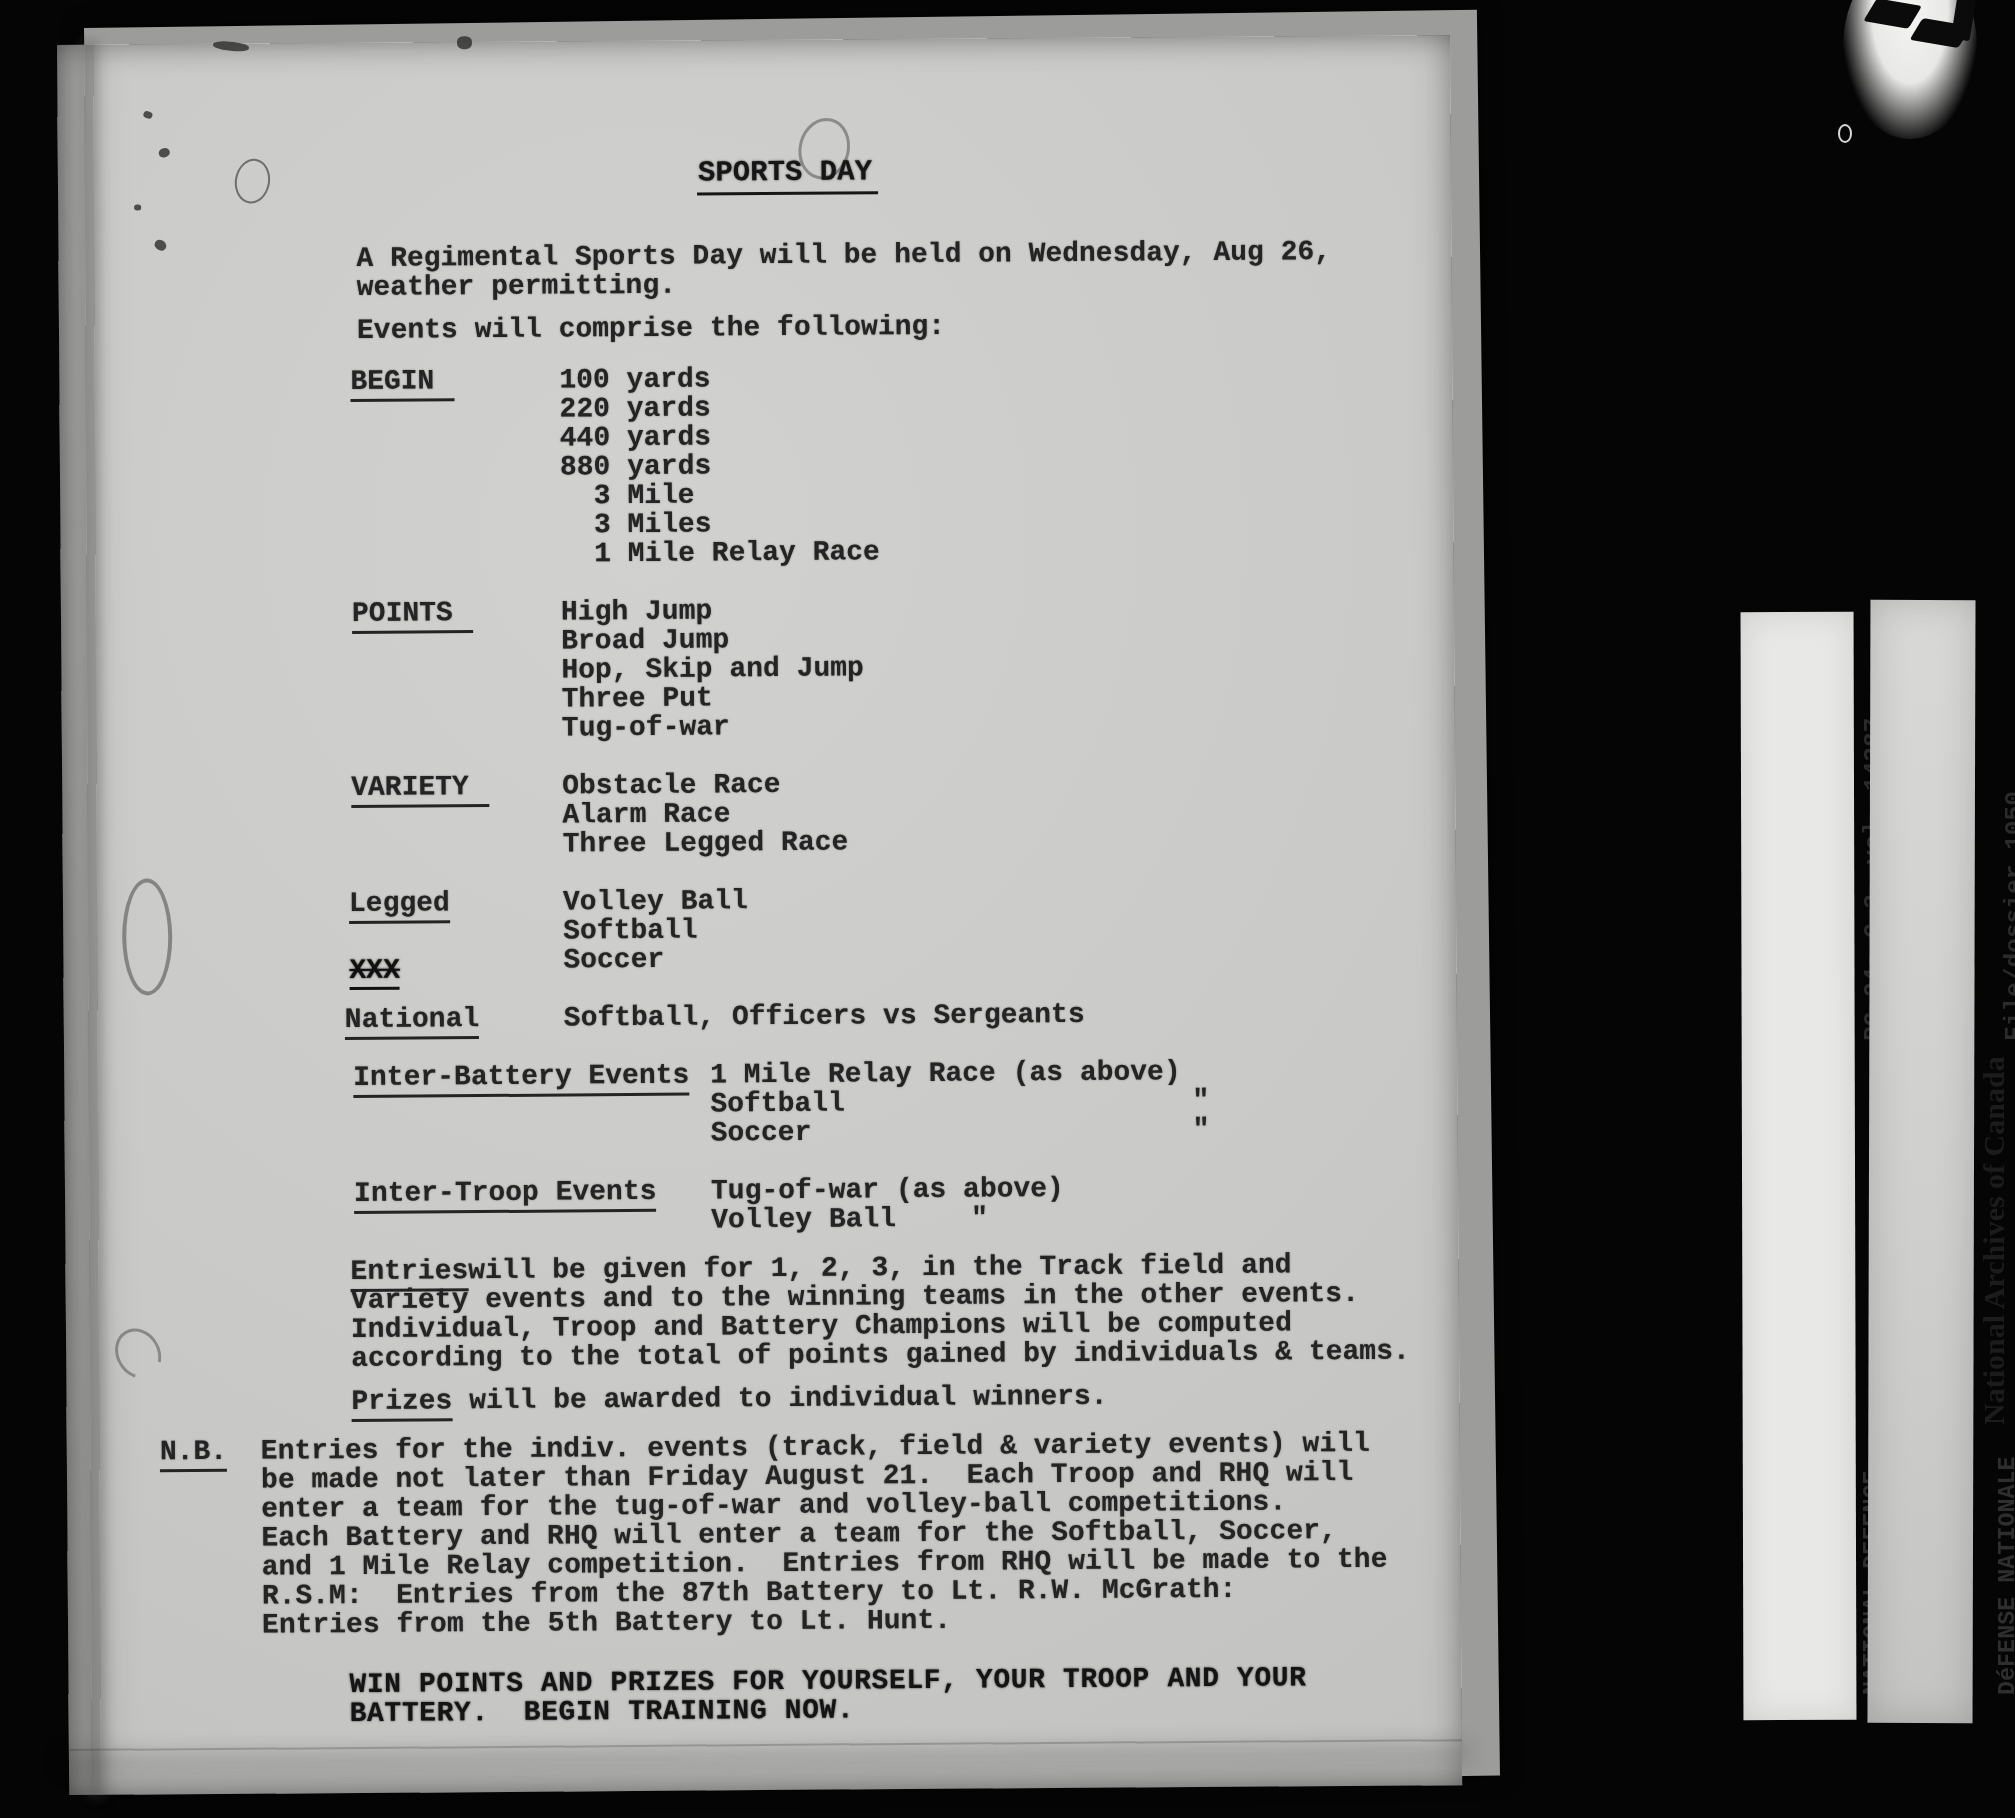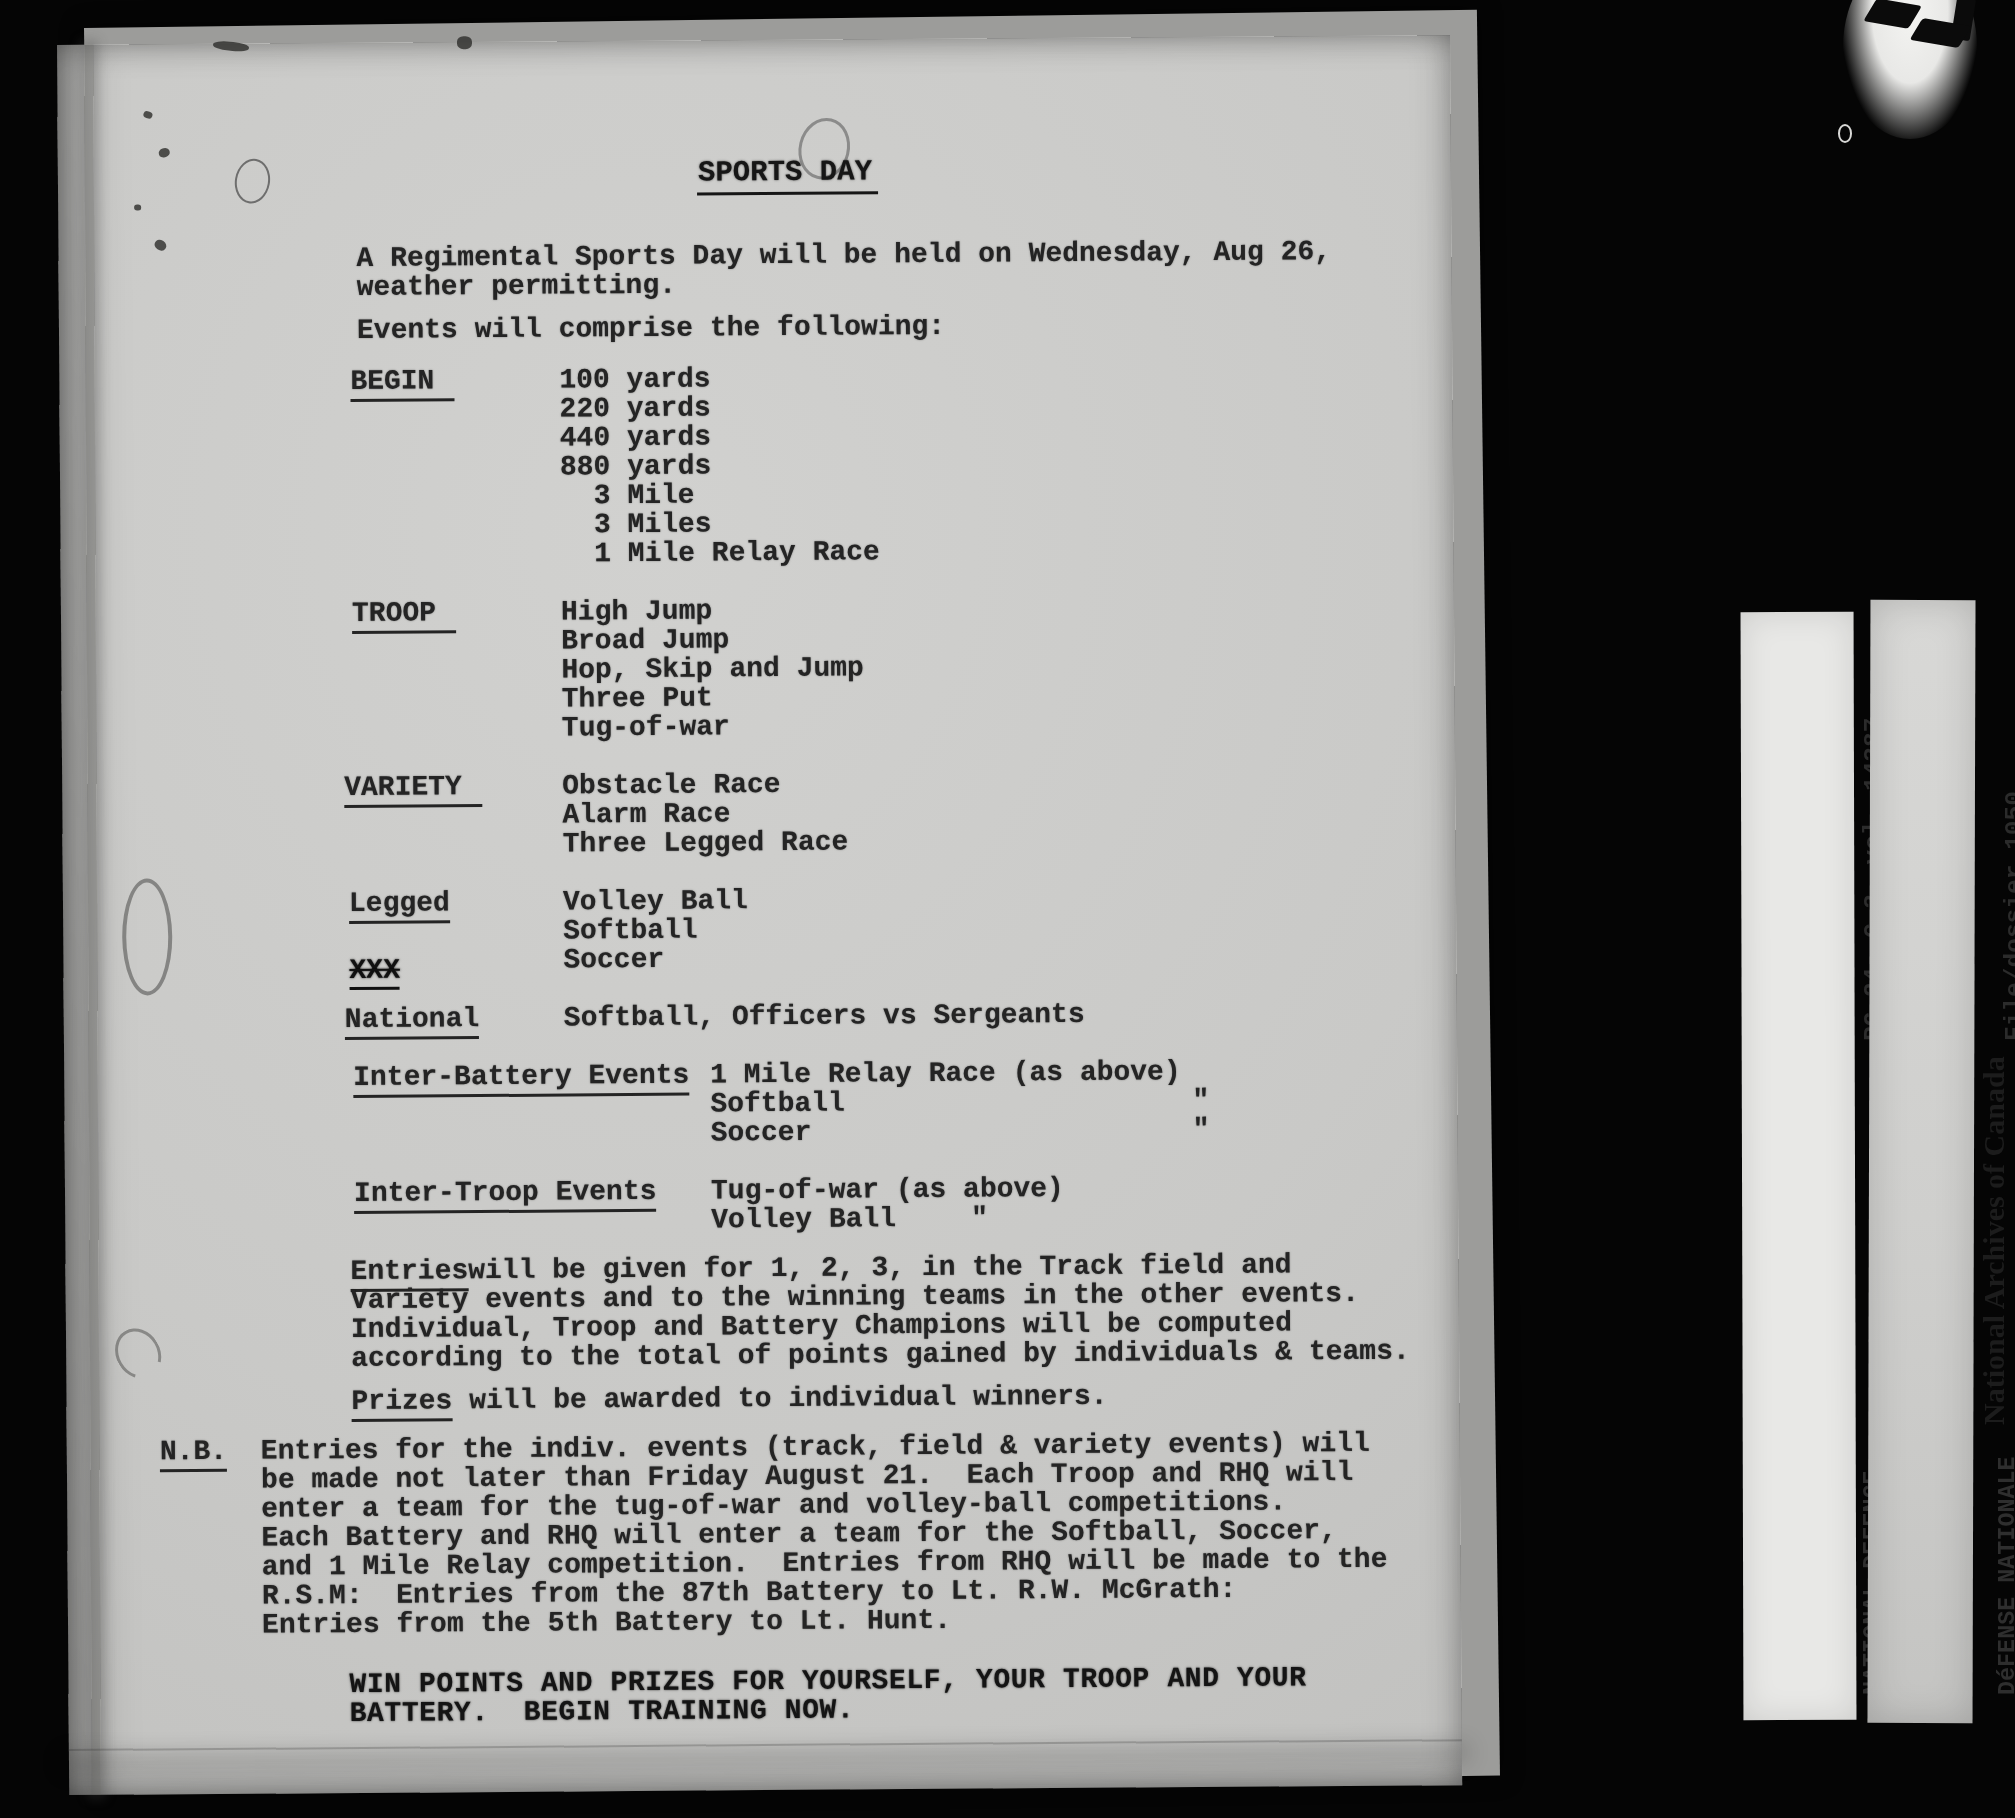--- a/index.html
+++ b/index.html
@@ -83,28 +83,28 @@
 
     <span class="t" style="left:291px;top:324px"><span class="u-wide">BEGIN</span></span>
     <span class="t" style="left:500px;top:324px">100 yards</span>
     <span class="t" style="left:500px;top:353px">220 yards</span>
     <span class="t" style="left:500px;top:382px">440 yards</span>
     <span class="t" style="left:500px;top:411px">880 yards</span>
     <span class="t" style="left:500px;top:440px">  3 Mile</span>
     <span class="t" style="left:500px;top:469px">  3 Miles</span>
     <span class="t" style="left:500px;top:498px">  1 Mile Relay Race</span>
 
-    <span class="t" style="left:291px;top:556px"><span class="u-wide">TROOP</span></span>
+    <span class="t" style="left:291px;top:556px"><span class="u-wide">POINTS</span></span>
     <span class="t" style="left:500px;top:556px">High Jump</span>
     <span class="t" style="left:500px;top:585px">Broad Jump</span>
     <span class="t" style="left:500px;top:614px">Hop, Skip and Jump</span>
     <span class="t" style="left:500px;top:643px">Three Put</span>
     <span class="t" style="left:500px;top:672px">Tug-of-war</span>
 
-    <span class="t" style="left:282px;top:730px"><span class="u-wide">VARIETY</span></span>
+    <span class="t" style="left:289px;top:730px"><span class="u-wide">VARIETY</span></span>
     <span class="t" style="left:500px;top:730px">Obstacle Race</span>
     <span class="t" style="left:500px;top:759px">Alarm Race</span>
     <span class="t" style="left:500px;top:788px">Three Legged Race</span>
 
     <span class="t" style="left:286px;top:846px"><span class="u">Legged</span></span>
     <span class="t" style="left:286px;top:913px"><span class="xxx">XXX</span></span>
     <span class="t" style="left:500px;top:846px">Volley Ball</span>
     <span class="t" style="left:500px;top:875px">Softball</span>
     <span class="t" style="left:500px;top:904px">Soccer</span>
 

